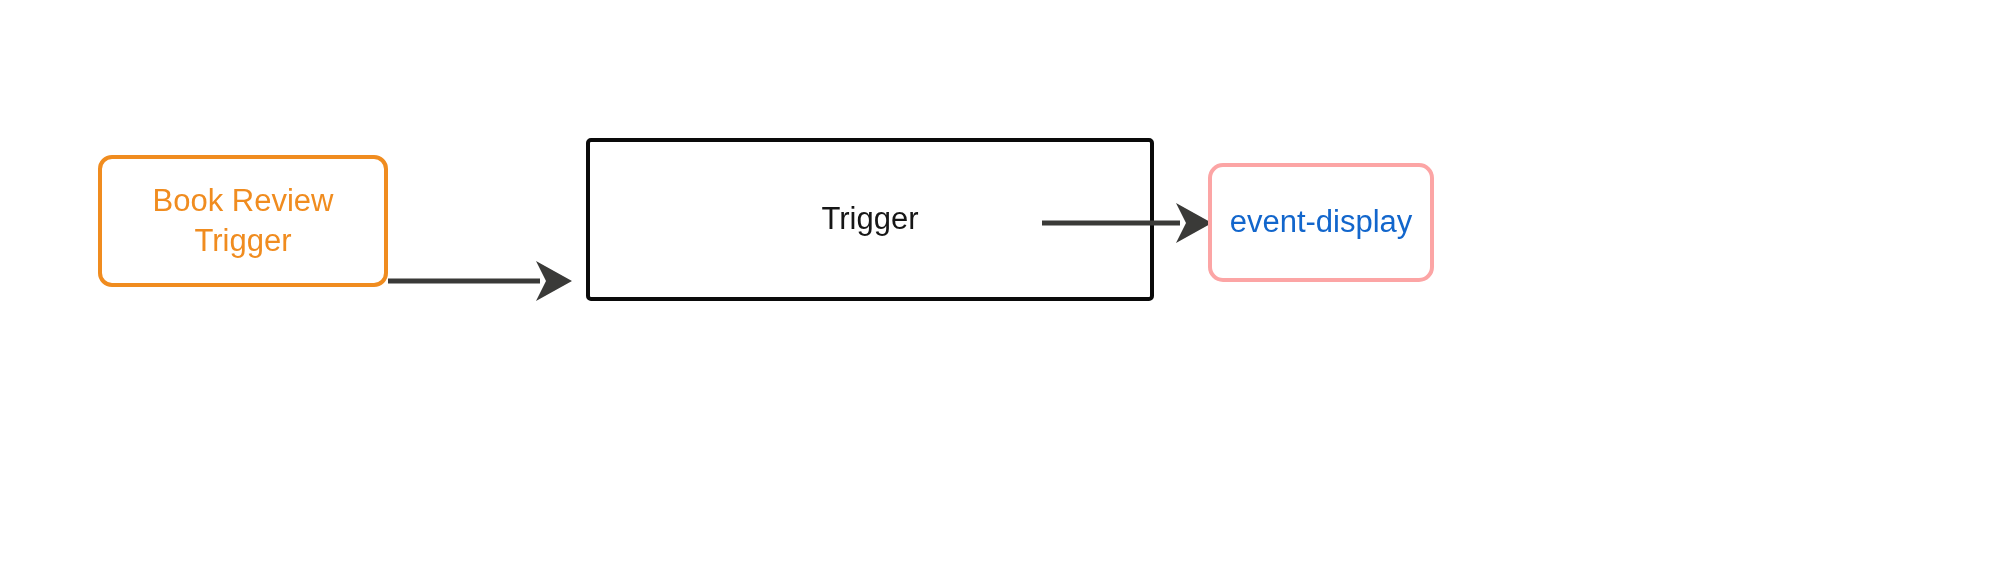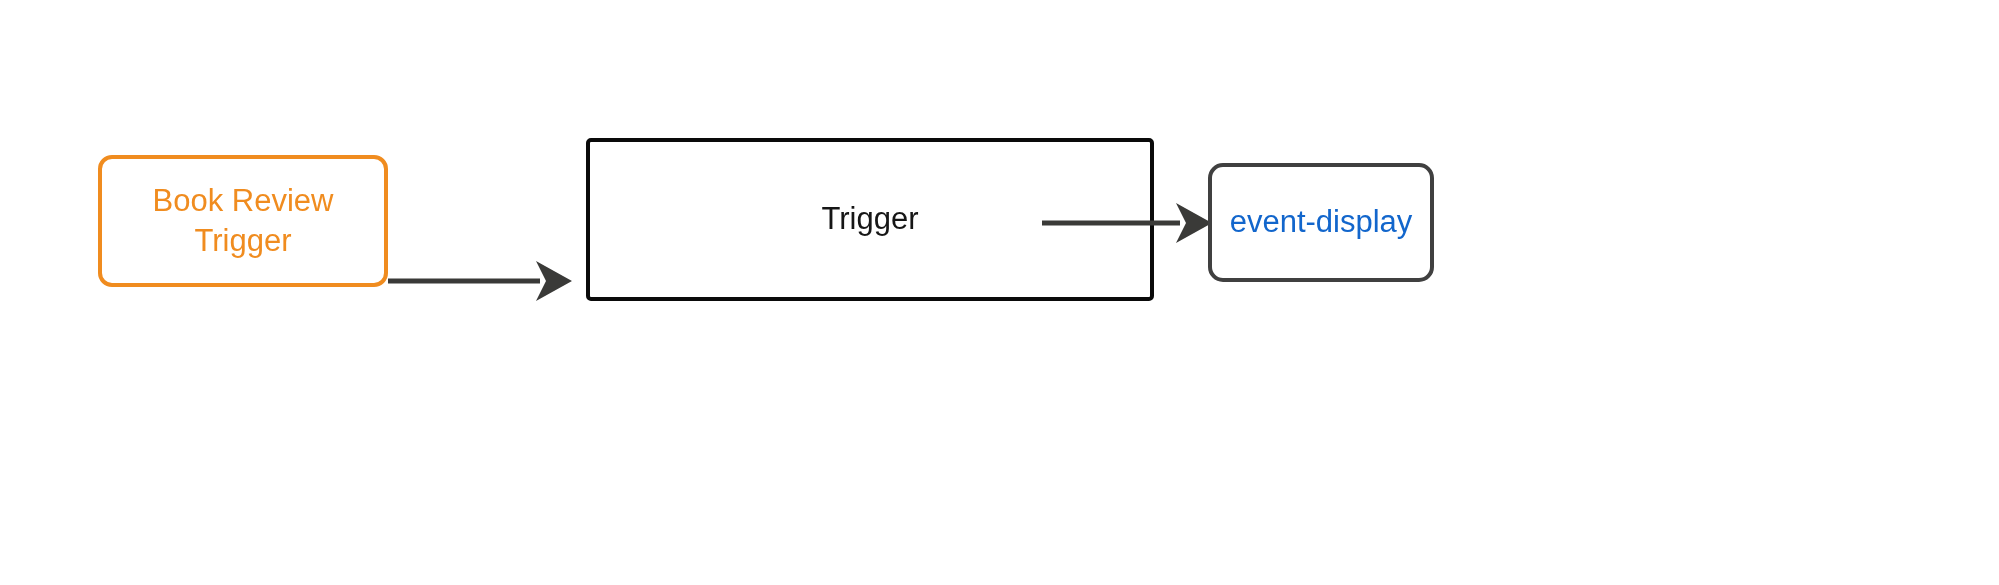--- a/index.html
+++ b/index.html
@@ -61,21 +61,21 @@
     font-size: 31px;
     margin-left: 18px;
   }
 
   
   #node-sink {
     left: 1208px;
     top: 163px;
     width: 226px;
     height: 119px;
-    border: 4px solid #404040;
+    border: 4px solid #fca5a5;
     border-radius: 15px;
     color: #1266cc;
     font-size: 31px;
   }
 
   
   .edge {
     position: absolute;
     pointer-events: none;
   }

